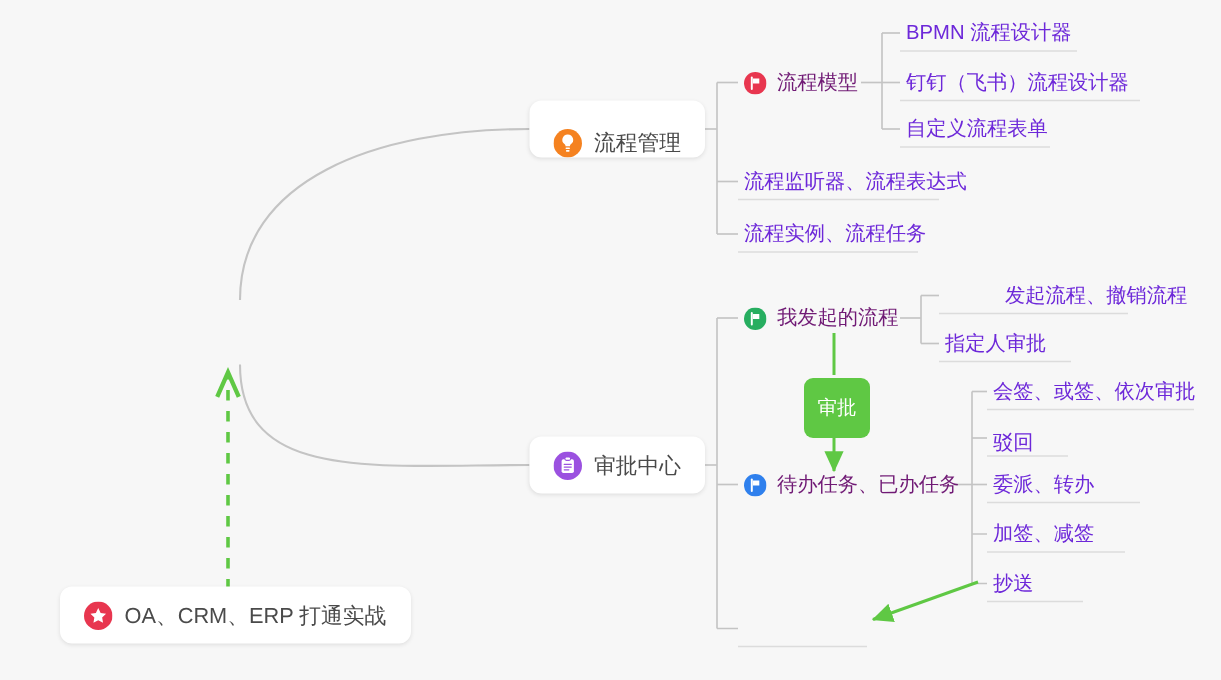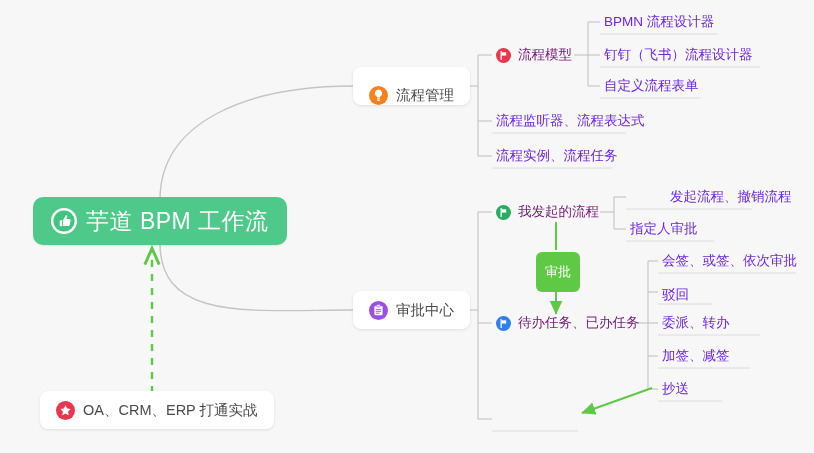--- a/index.html
+++ b/index.html
@@ -154,32 +154,20 @@
 
     <path d="M 556 222 L 556 250" fill="none" stroke="#5fc844" stroke-width="2"></path>
 
     <path d="M 556 290 L 556 314" fill="none" stroke="#5fc844" stroke-width="2" marker-end="url(#ahead)"></path>
 
     <path d="M 652 388 L 582 413" fill="none" stroke="#5fc844" stroke-width="2" marker-end="url(#ahead)"></path>
 
     <path d="M 152 393 L 152 248" fill="none" stroke="#5fc844" stroke-width="2.4" stroke-dasharray="7 7" marker-end="url(#ahead-open)"></path>
   </svg>
 
-  <div class="node root" style="left:33px;top:197px;">
-    <span class="ic ic-root">
-      <svg width="26" height="26" viewBox="0 0 26 26">
-        <circle cx="13" cy="13" r="12.2" fill="#ffffff"></circle>
-        <circle cx="13" cy="13" r="10.6" fill="#41c47f"></circle>
-        <path d="M9.6 12.2h1.6v6.1H9.6a.9.9 0 0 1-.9-.9v-4.3c0-.5.4-.9.9-.9z
-                 M12.1 12.1l2.6-4.4c.2-.4.7-.5 1.1-.3.5.3.7.9.5 1.4l-.9 2.3h3.1
-                 c.8 0 1.4.7 1.2 1.5l-1 4.3c-.1.6-.7 1.1-1.3 1.1h-5.3V12.1z" fill="#ffffff"></path>
-      </svg>
-    </span>
-    <span class="lbl">芋道 BPM 工作流</span>
-  </div>
 
   <div class="node card" style="left:353px;top:67px;align-items:flex-end;">
     <span class="ic ic-lg">
       <svg width="19" height="19" viewBox="0 0 19 19">
         <circle cx="9.5" cy="9.5" r="9.5" fill="#f58220"></circle>
         <path d="M9.5 3.6a3.6 3.6 0 0 0-2 6.6c.3.2.5.6.5 1v.3h3v-.3c0-.4.2-.8.5-1
                  a3.6 3.6 0 0 0-2-6.6z" fill="#ffffff"></path>
         <rect x="8" y="12.3" width="3" height="1.1" rx=".5" fill="#ffffff"></rect>
         <rect x="8.3" y="14" width="2.4" height="1.1" rx=".5" fill="#ffffff"></rect>
       </svg>

